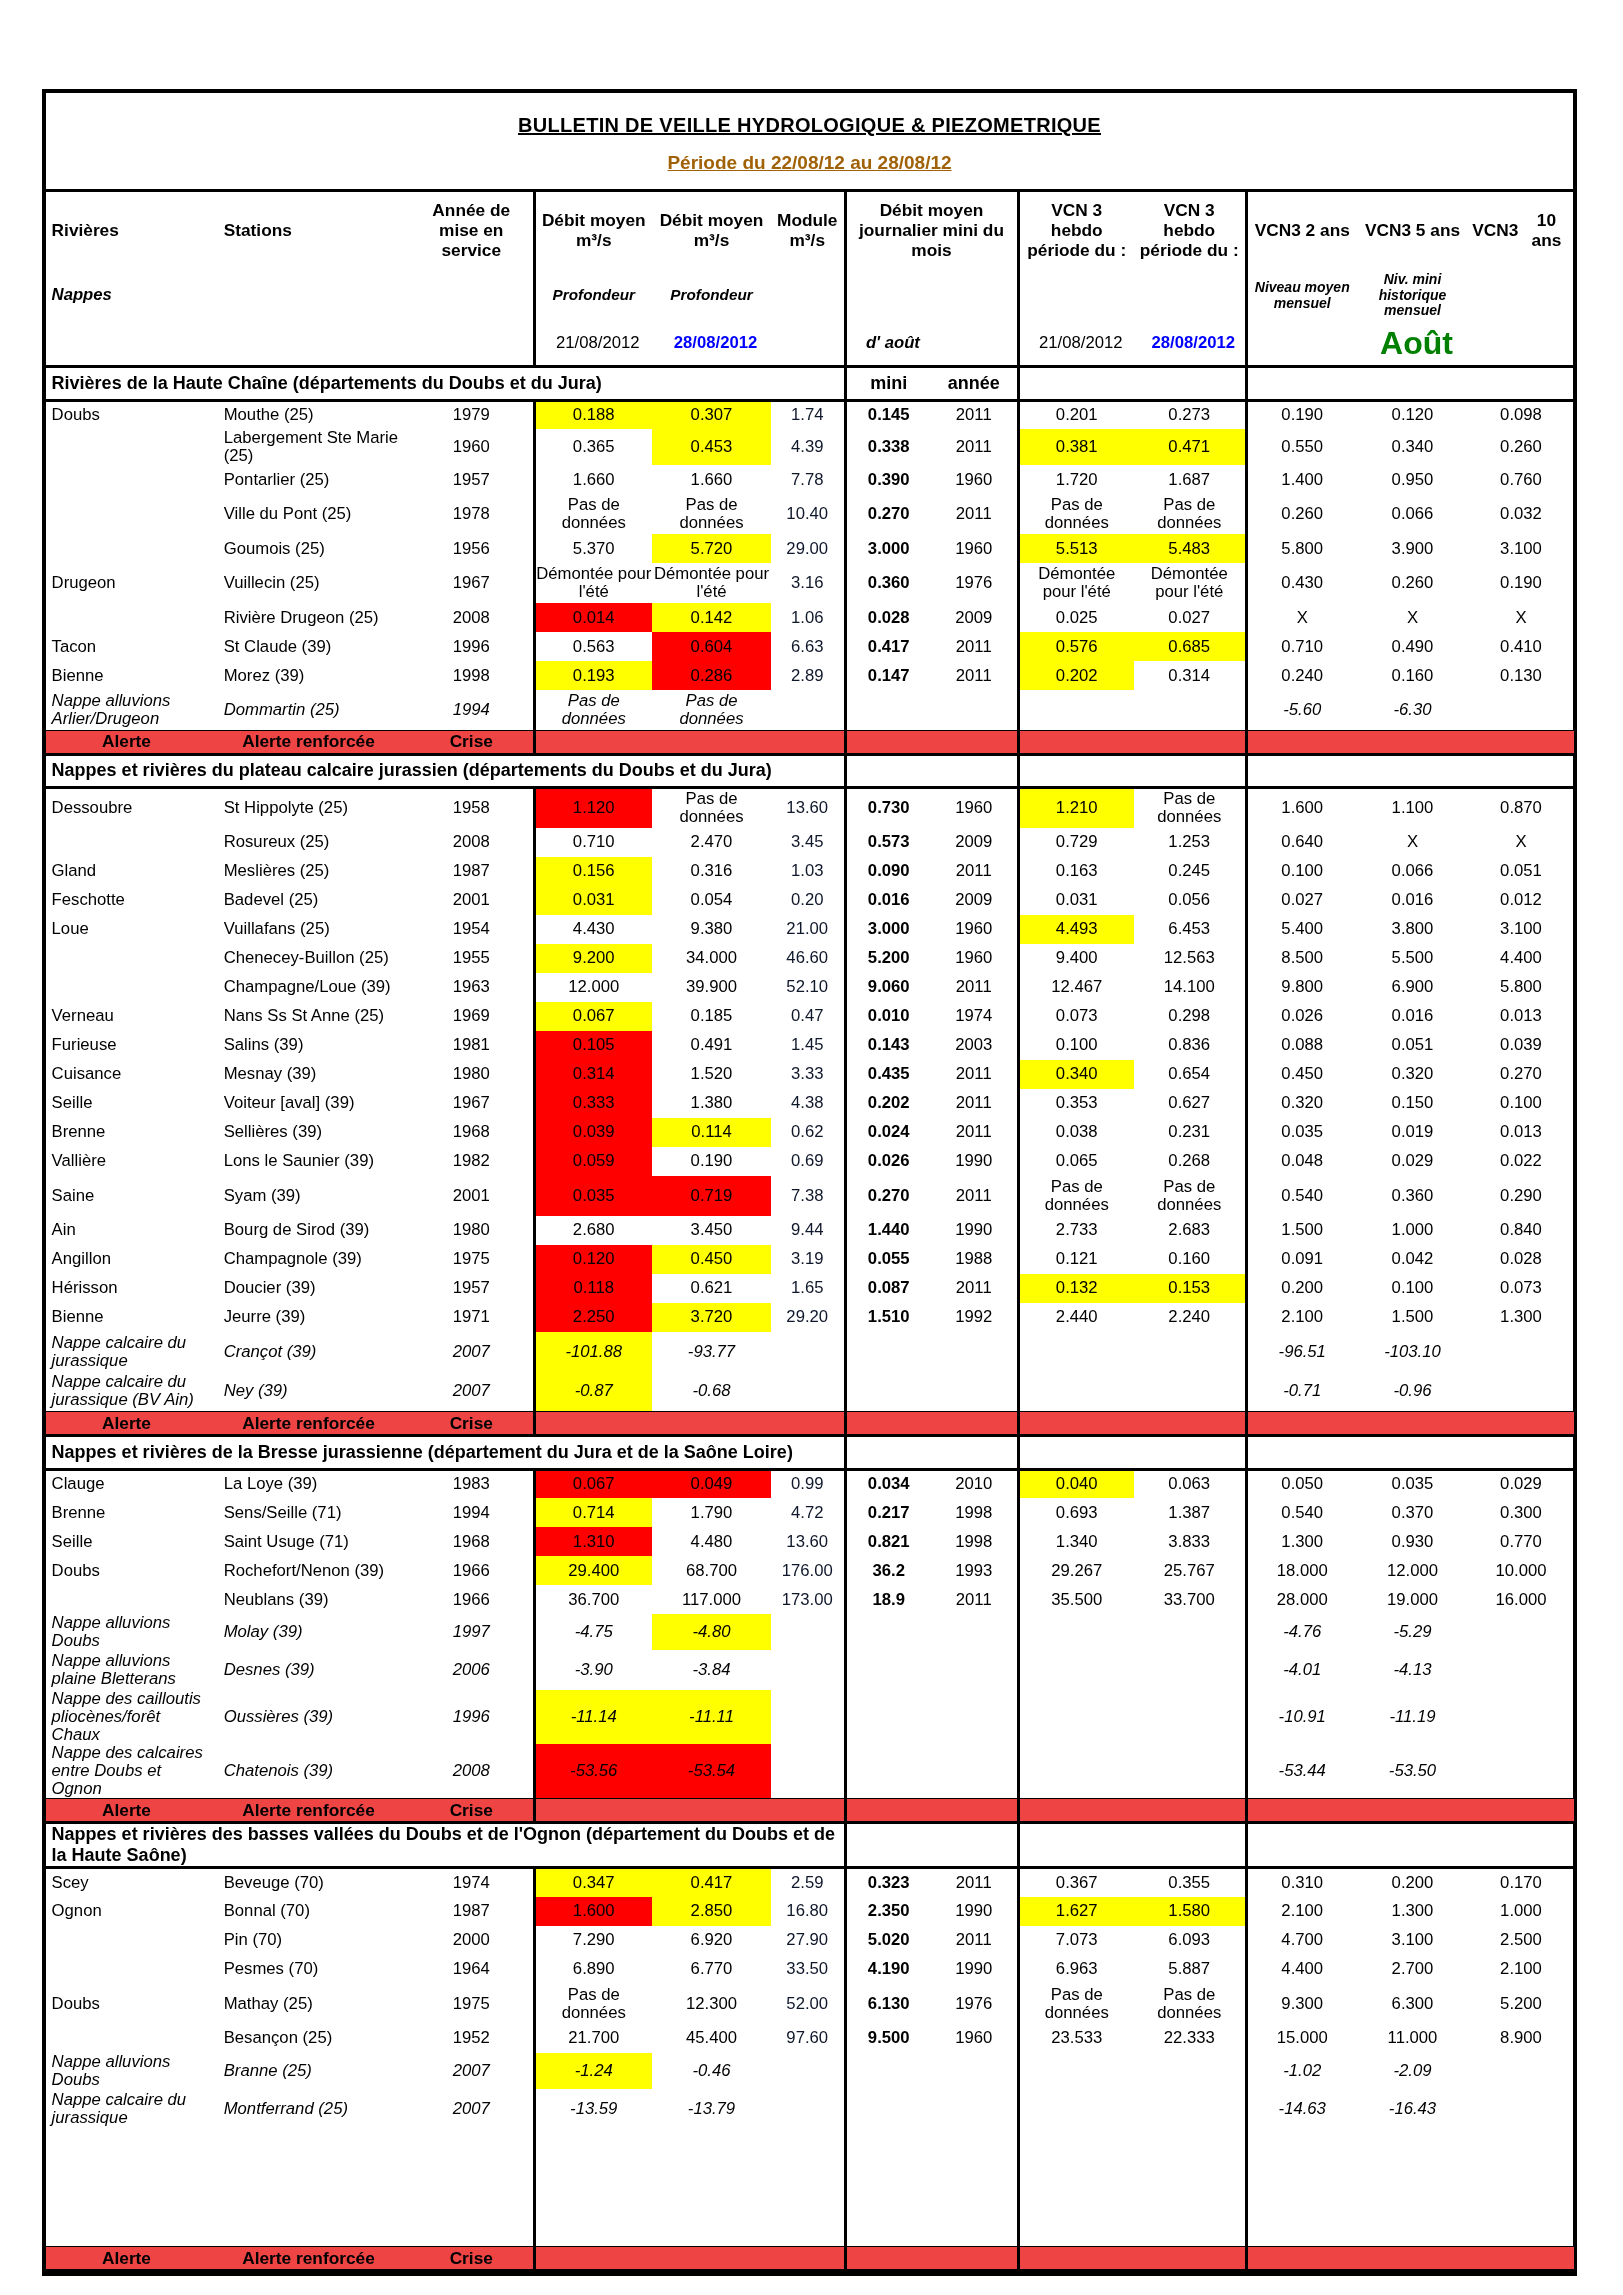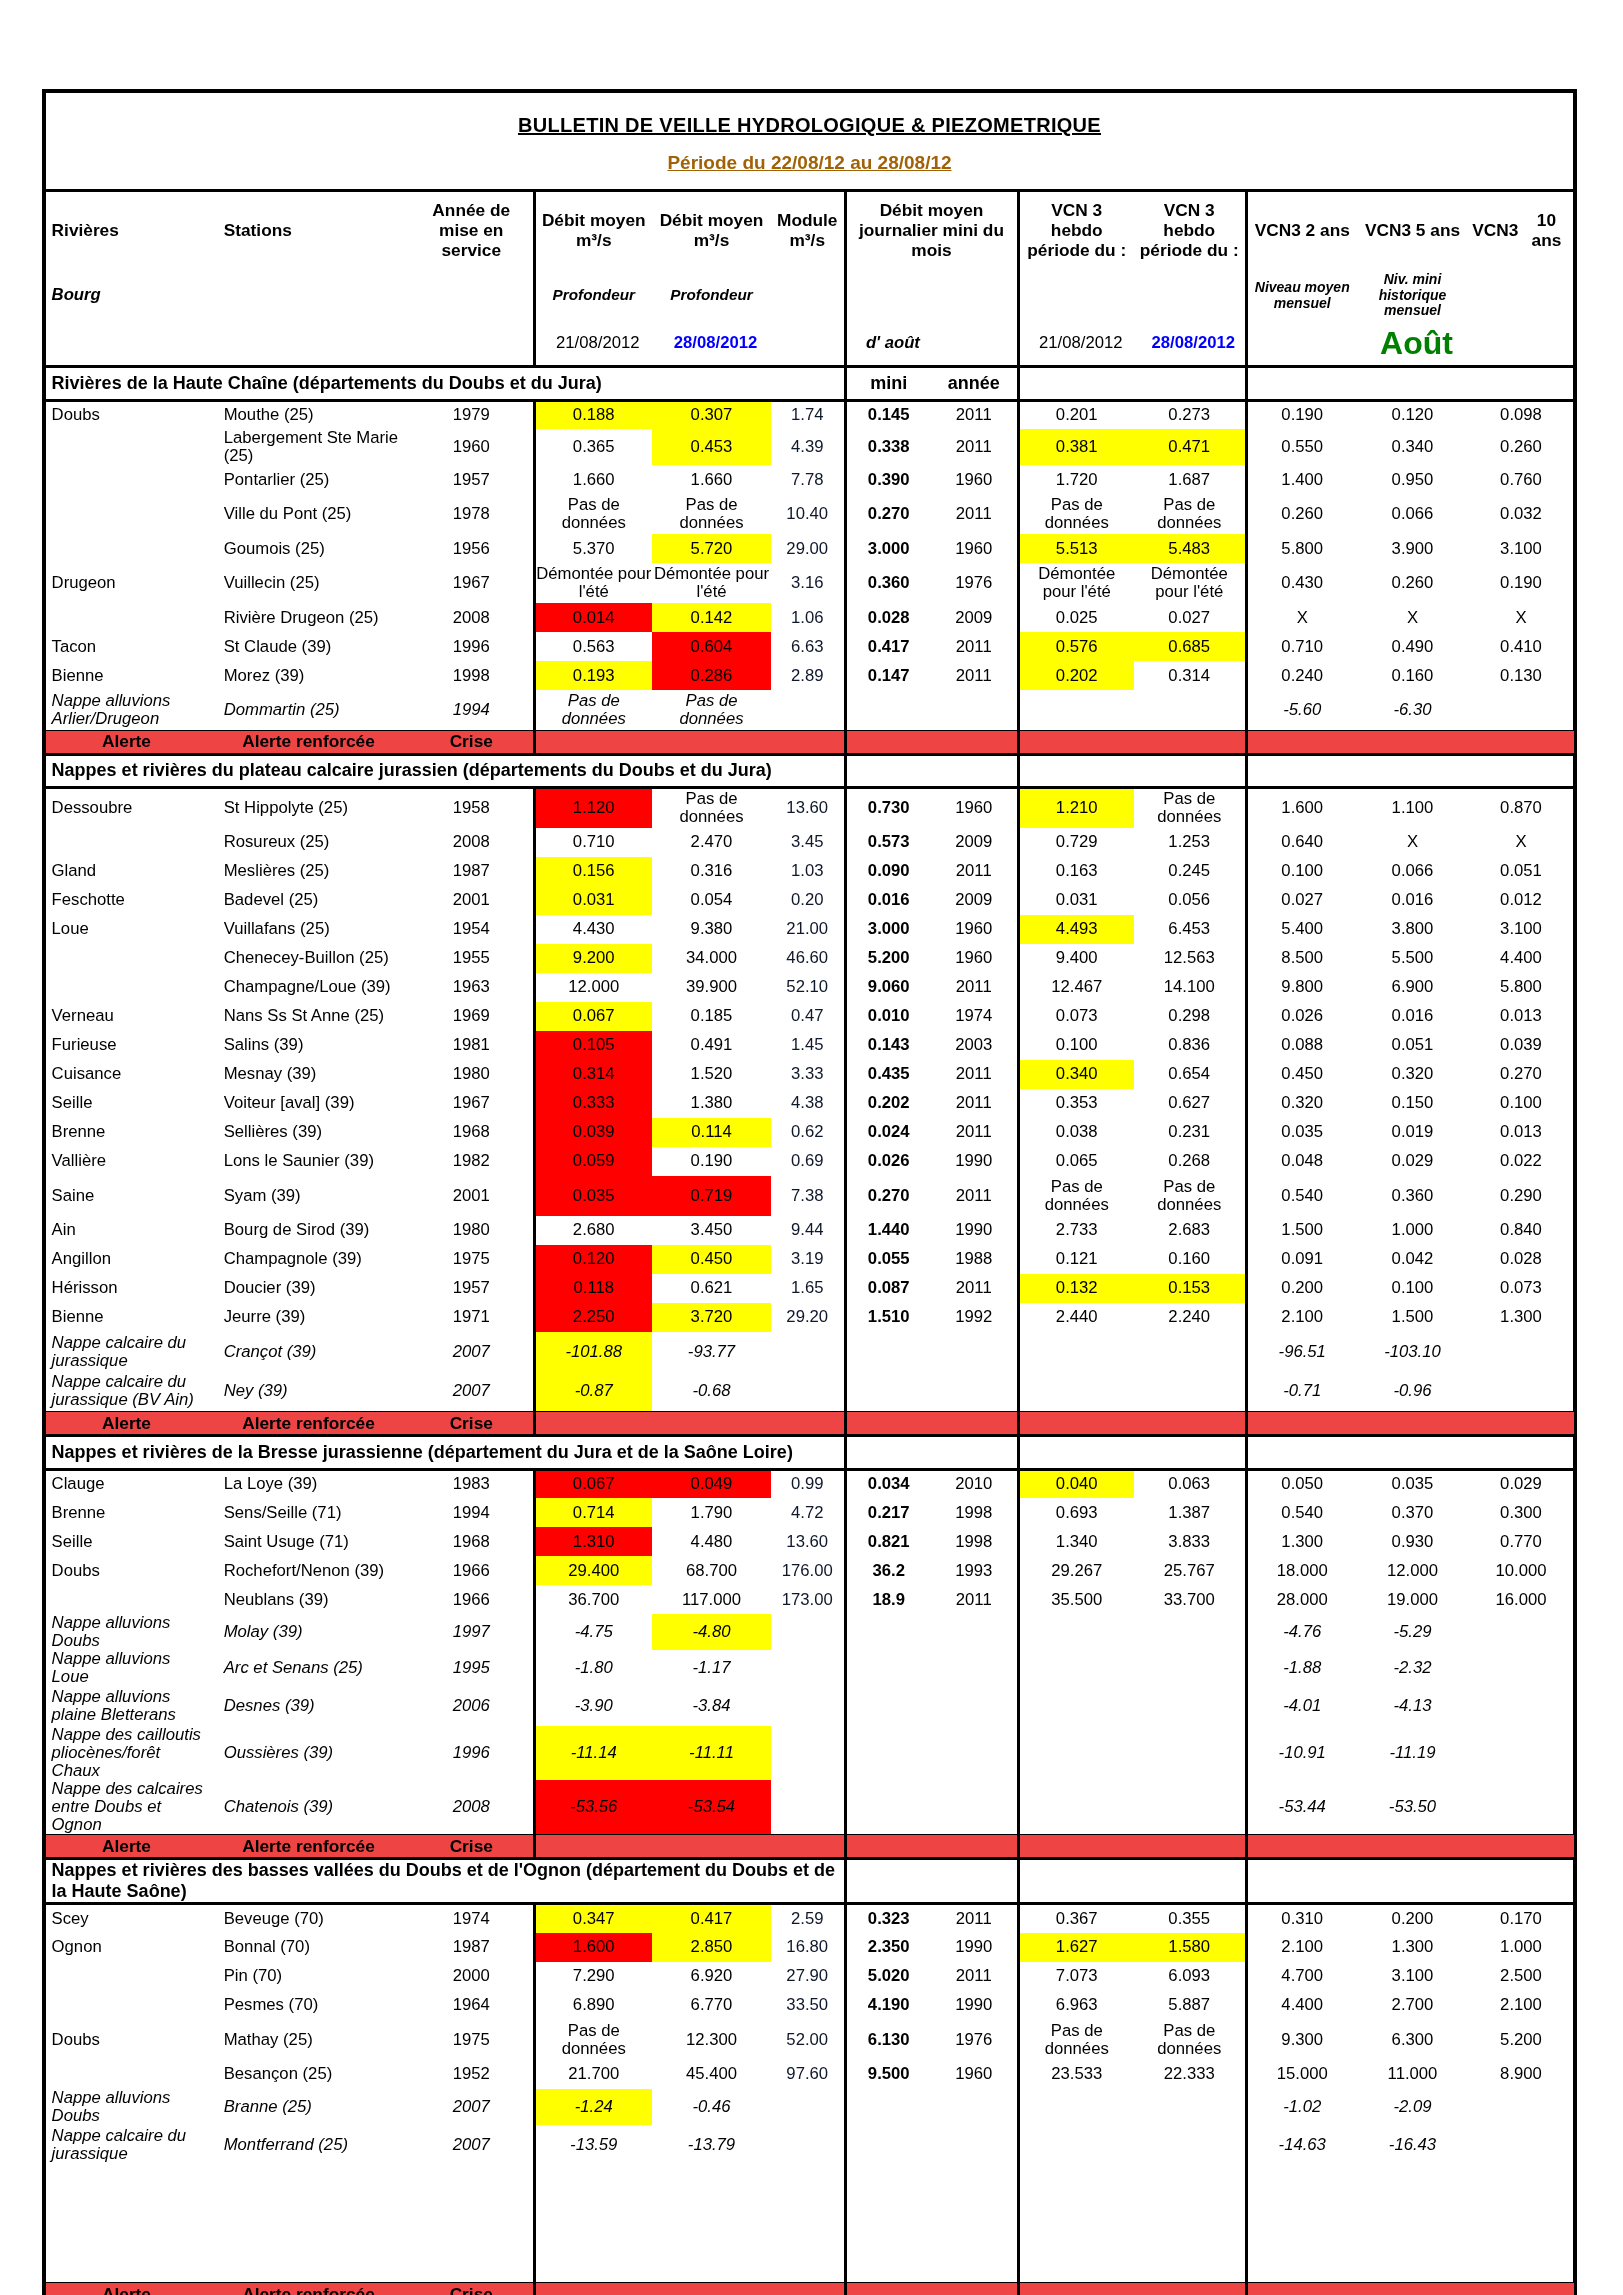--- a/index.html
+++ b/index.html
@@ -67,21 +67,21 @@
         <col style="width:112px">
           <col style="width:111px">
           <col style="width:111px">
           <col style="width:106px">
       </colgroup>
       <thead>
         <tr>
           <th class="left">
             <div class="hstack">
               <div class="ht">Rivières</div>
-              <div class="hm" style="font-size:16.7px;">Bourg</div>
+              <div class="hm" style="font-size:16.7px;">Nappes</div>
               <div class="hb"></div>
             </div>
           </th>
           <th class="pad22">
             <div class="hstack">
               <div class="ht">Stations</div>
               <div class="hm"></div>
                 <div class="hb"></div>
             </div>
           </th>
@@ -730,35 +730,20 @@
             <td class="bg-y">-4.80</td>
             <td class="blue"></td>
             <td class="bl bold"></td>
             <td></td>
             <td class="bl"></td>
             <td></td>
             <td class="bl">-4.76</td>
             <td>-5.29</td>
             <td></td>
           </tr>
-          <tr class="data italic" style="height: 35px;">
-            <td class="col-r">Nappe alluvions Loue</td>
-            <td class="col-s">Arc et Senans (25)</td>
-            <td>1995</td>
-            <td class="bl">-1.80</td>
-            <td>-1.17</td>
-            <td class="blue"></td>
-            <td class="bl bold"></td>
-            <td></td>
-            <td class="bl"></td>
-            <td></td>
-            <td class="bl">-1.88</td>
-            <td>-2.32</td>
-            <td></td>
-          </tr>
           <tr class="data italic" style="height: 40px;">
             <td class="col-r">Nappe alluvions plaine Bletterans</td>
             <td class="col-s">Desnes (39)</td>
             <td>2006</td>
             <td class="bl">-3.90</td>
             <td>-3.84</td>
             <td class="blue"></td>
             <td class="bl bold"></td>
             <td></td>
             <td class="bl"></td>

